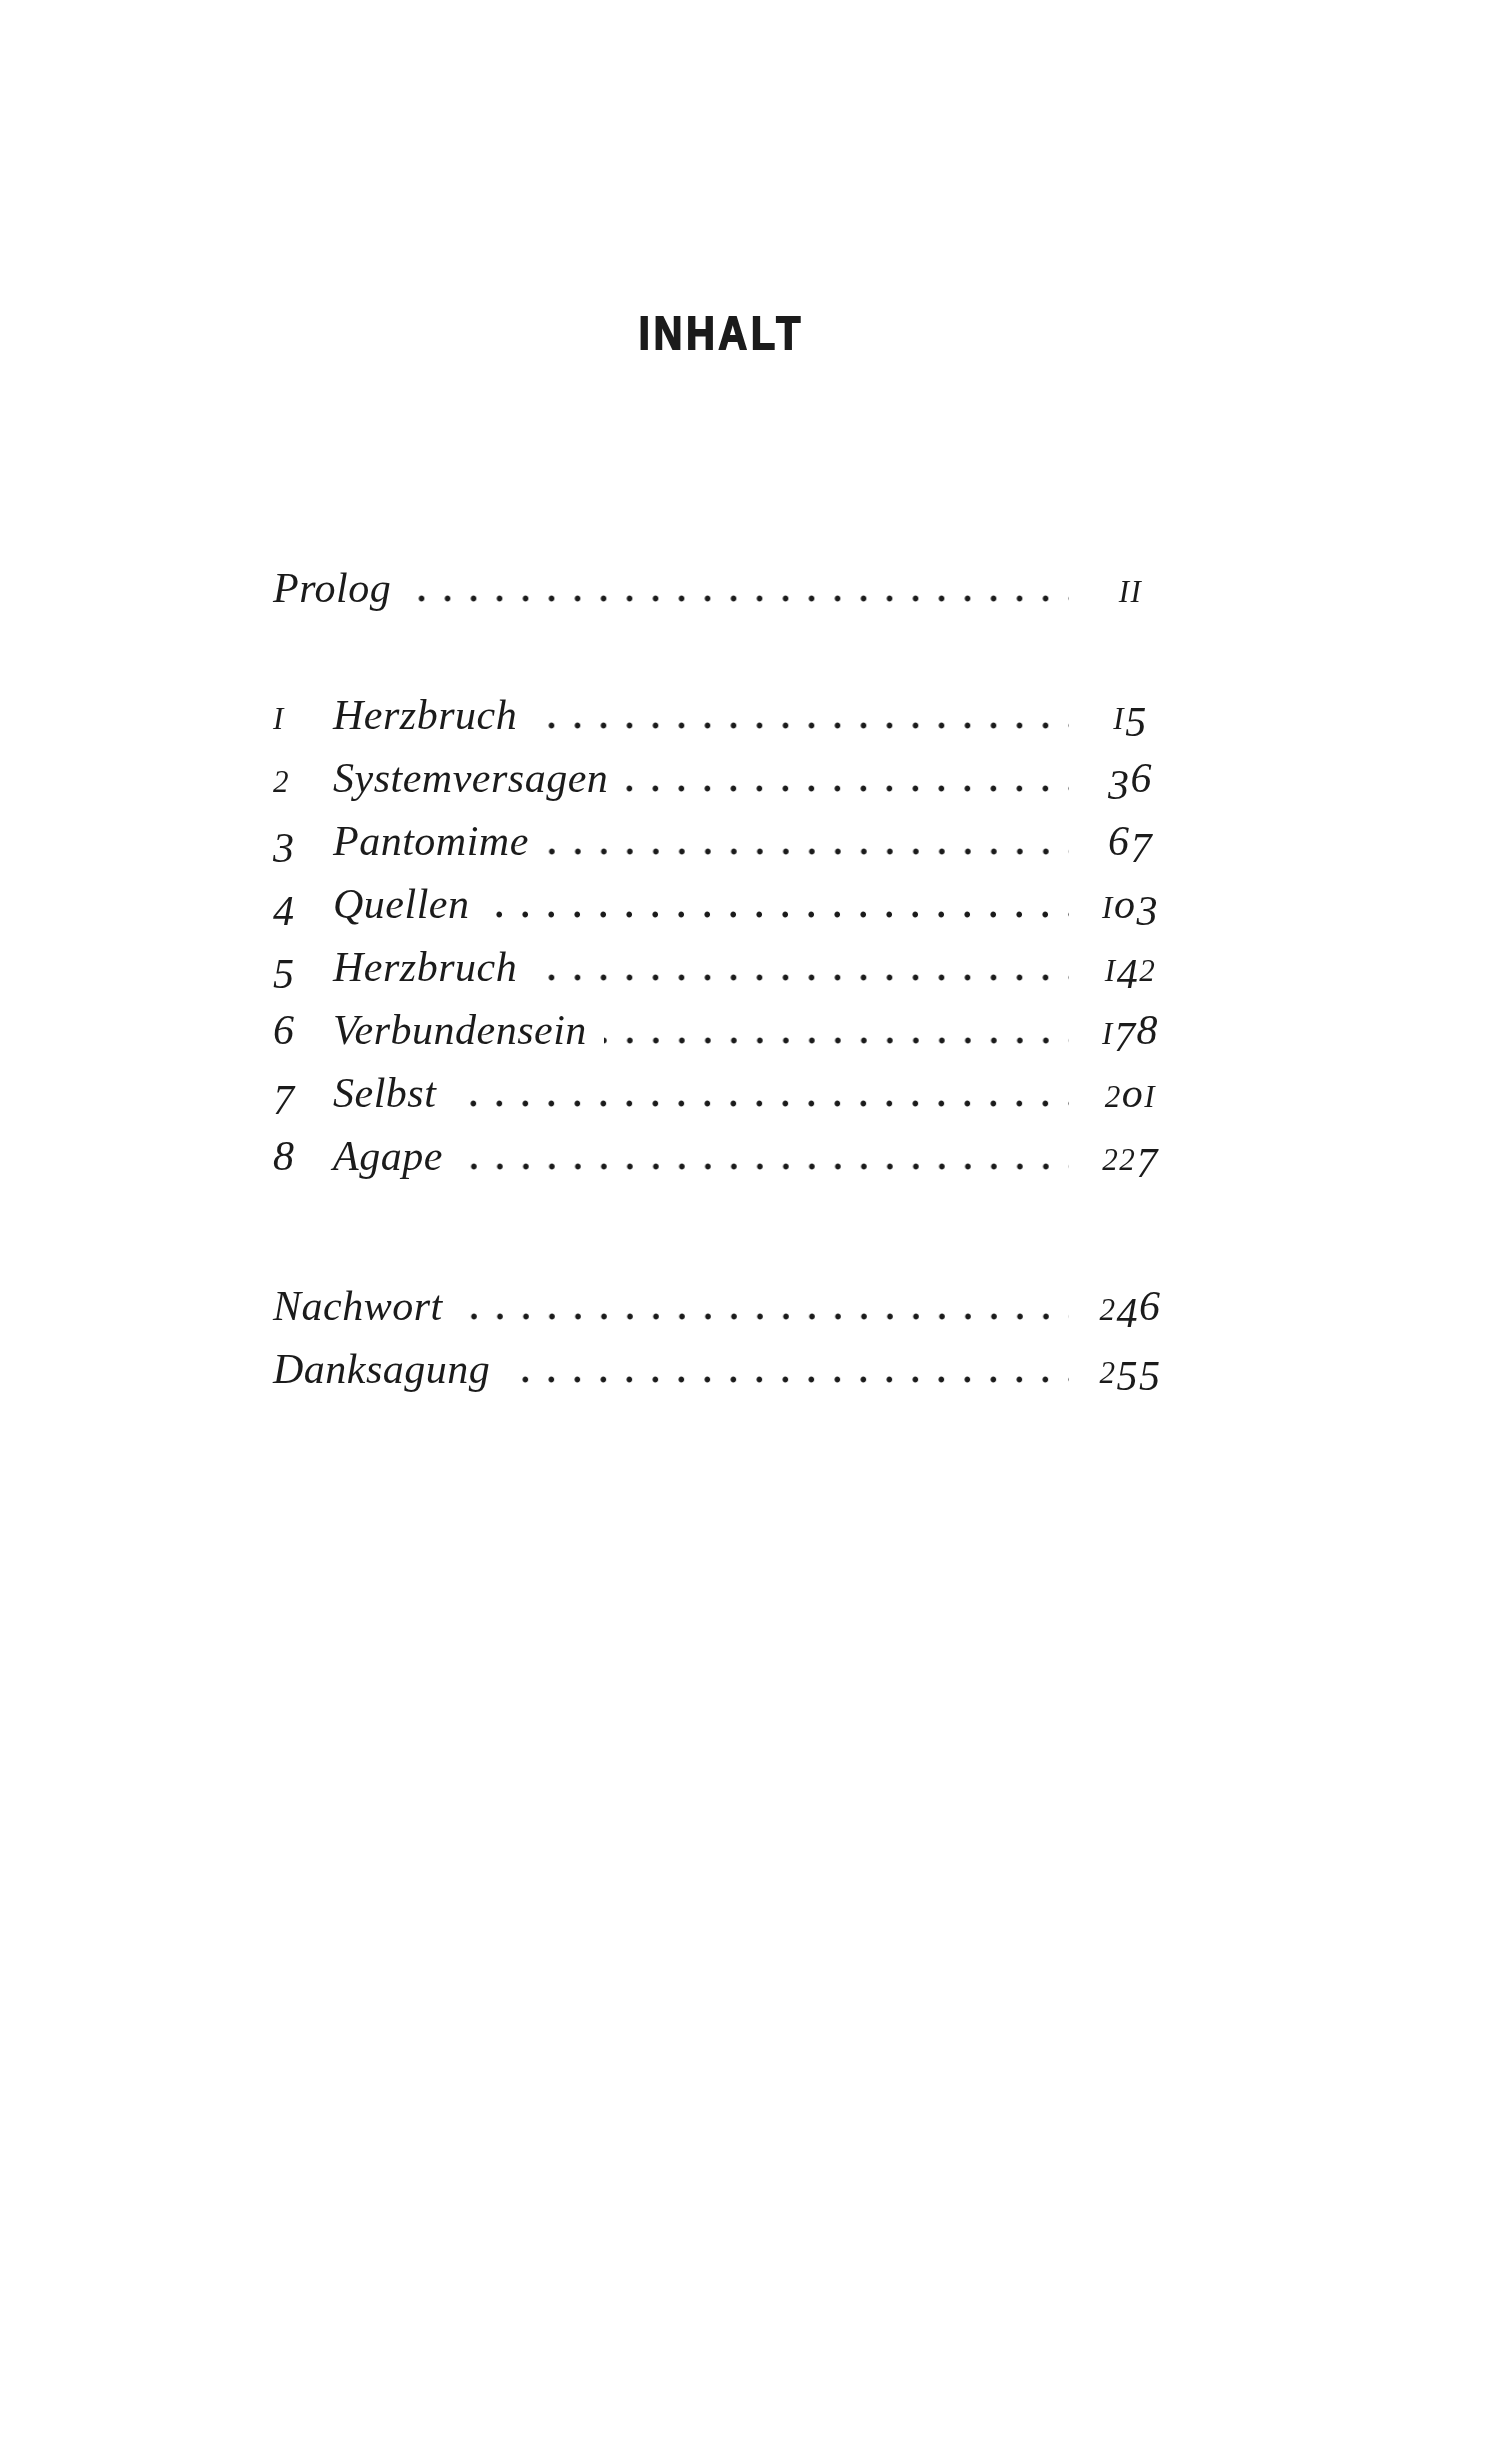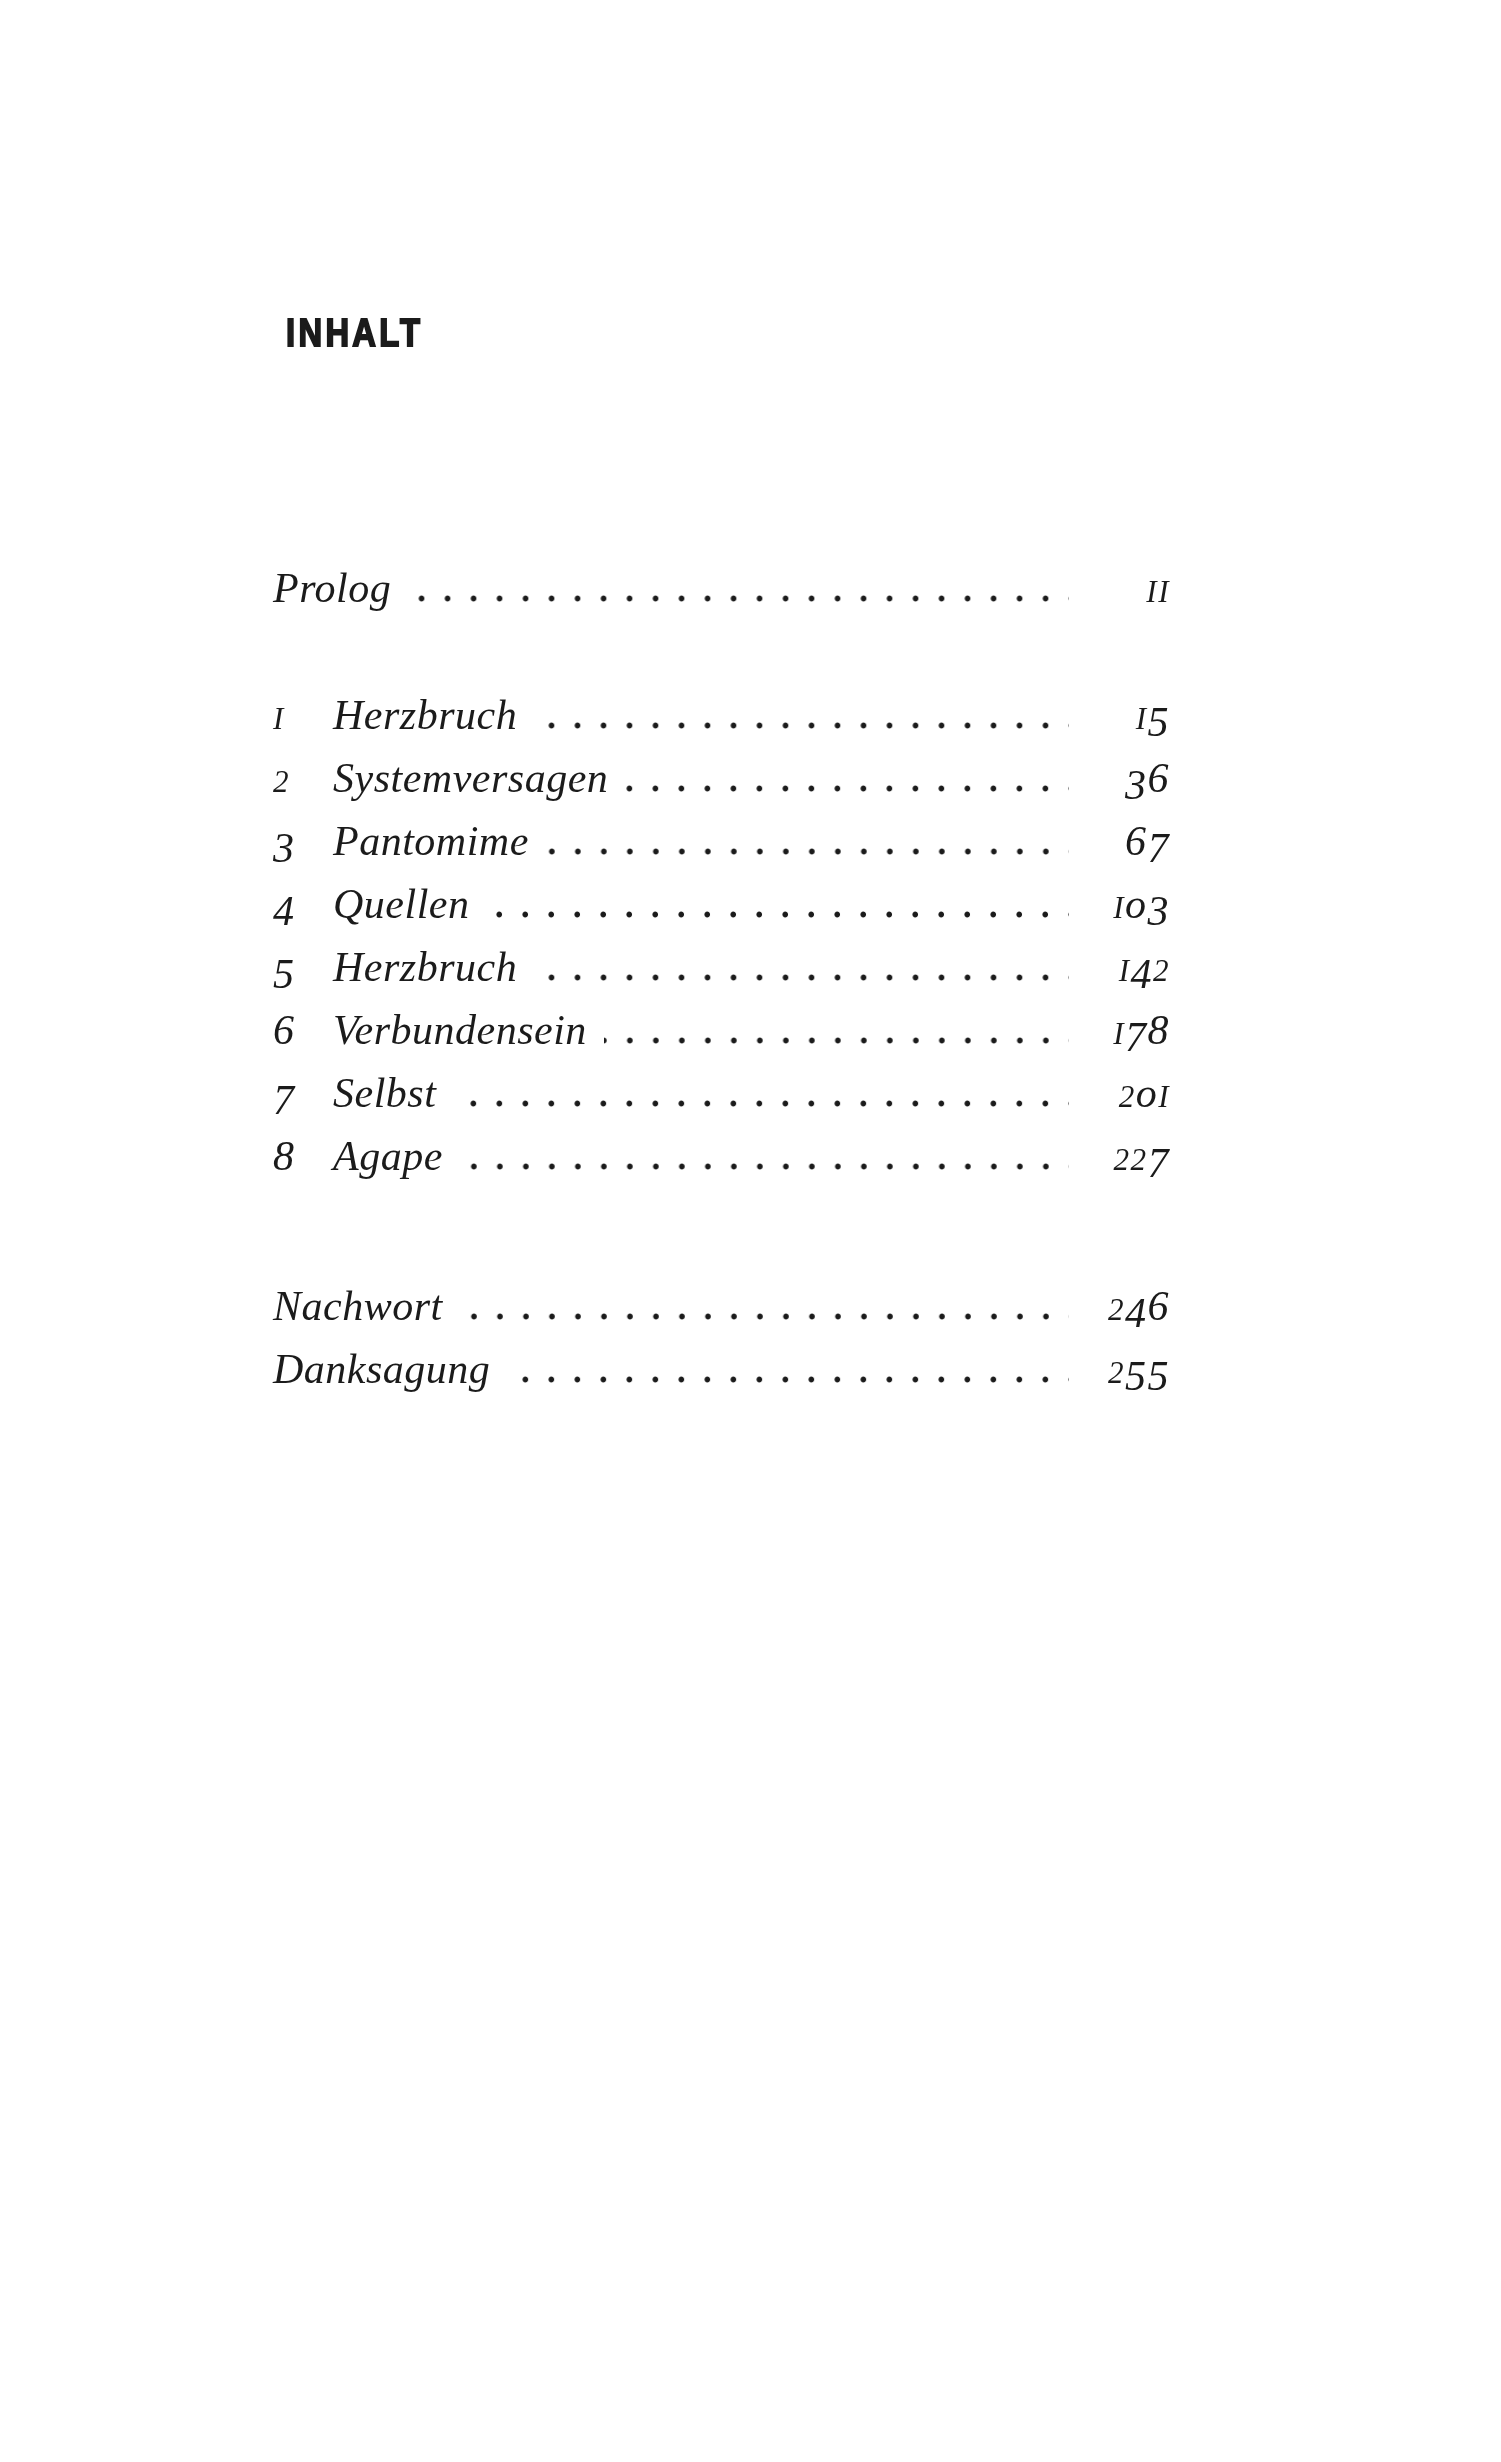--- a/index.html
+++ b/index.html
@@ -7,21 +7,21 @@
     width:1501px;height:2462px;
     background:#ffffff;
     color:#1b1b1b;
     font-family:"Liberation Serif","DejaVu Serif",serif;
   }
   .page{position:relative;width:1501px;height:2462px;overflow:hidden;background:#ffffff;}
 
   
   .toc-title{
     position:absolute;top:314px;left:273px;width:897px;margin:0;
-    line-height:38px;font-size:39px;font-weight:bold;
+    text-align:center;line-height:38px;font-size:47px;font-weight:bold;
     font-family:"Liberation Sans","DejaVu Sans",sans-serif;
   }
   .title-inner{
     display:inline-block;
     letter-spacing:0.10em;
     transform:scaleX(0.84);
     transform-origin:50% 50%;
     -webkit-text-stroke:1.9px #1b1b1b;
   }
 
@@ -31,21 +31,21 @@
   .num{flex:none;width:60px;text-align:left;}
   .label{flex:none;letter-spacing:0.012em;white-space:nowrap;}
   .leader{
     flex:1 1 auto;align-self:flex-end;
     height:6.6px;margin:0 22.5px 18px 17px;
     background-image:radial-gradient(circle at 3.2px 3.3px,#1b1b1b 2.4px,rgba(27,27,27,0) 3.2px);
     background-size:26px 6.6px;
     background-repeat:repeat-x;
     background-position:right 0 top 0;
   }
-  .pagenum{flex:none;width:79px;text-align:right;letter-spacing:0.035em;white-space:nowrap;}
+  .pagenum{flex:none;width:79px;text-align:center;letter-spacing:0.035em;white-space:nowrap;}
 
   .chapters{margin-top:64px;}
   .backmatter{margin-top:87px;}
 
   
   .osnum span{line-height:1;}
   .osnum .dx{font-size:0.74em;}          
   .osnum .d0{}                            
   .osnum .dd{vertical-align:-0.16em;}     
   .osnum .df{}                            

